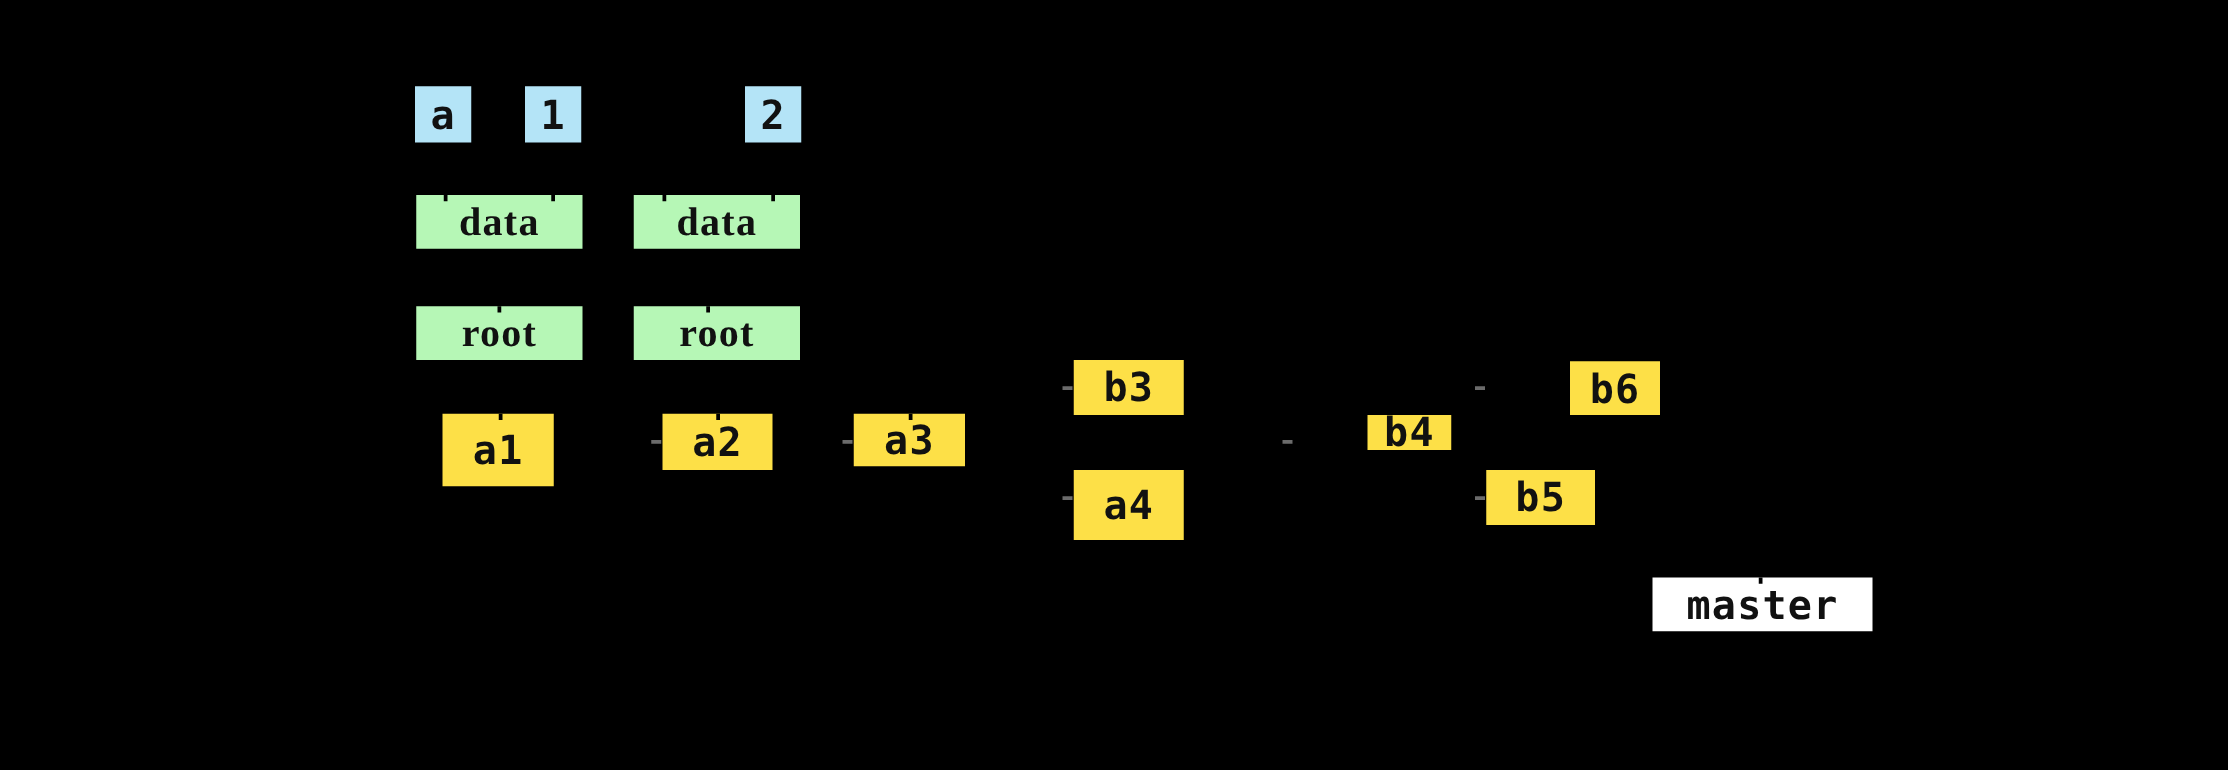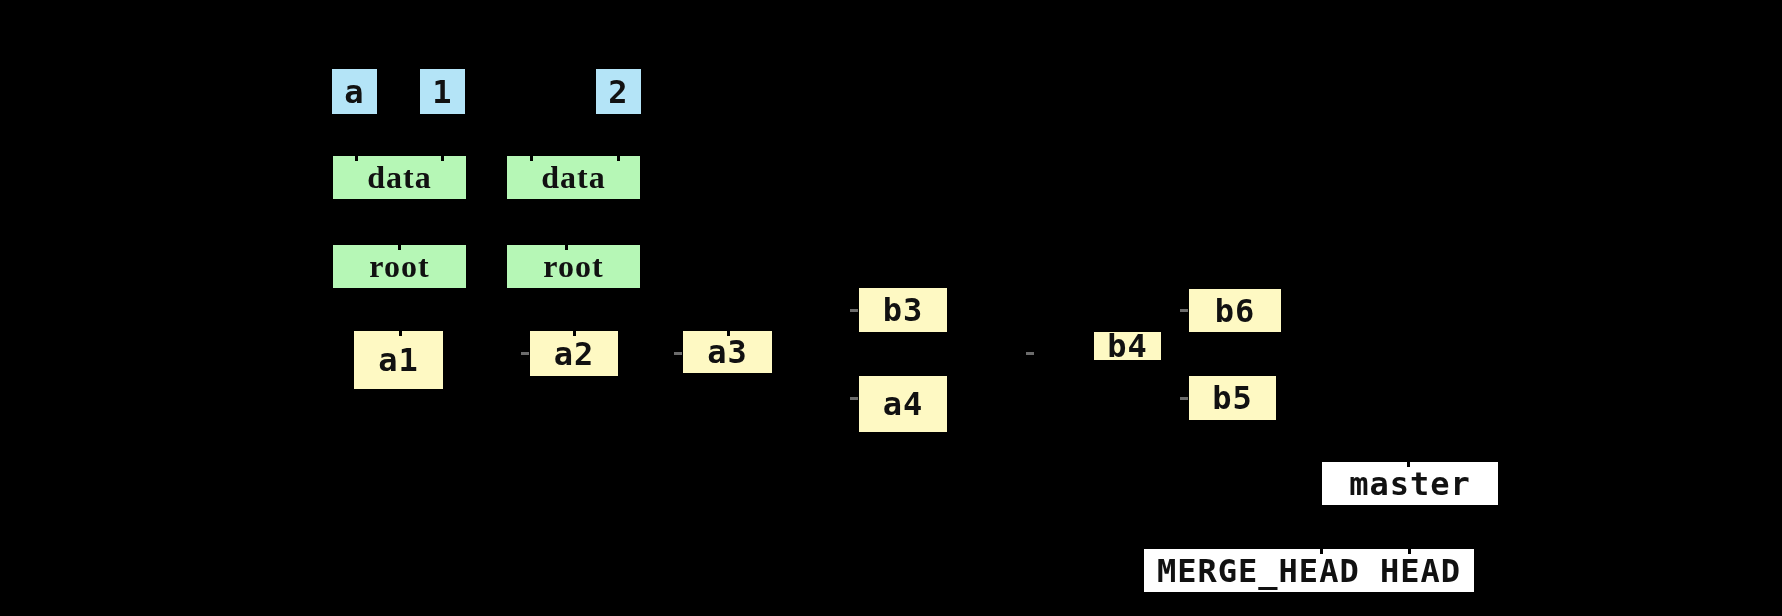--- a/index.html
+++ b/index.html
@@ -6,21 +6,21 @@
   .stage{
     position:relative;width:1782px;height:616px;background:#000;overflow:hidden;
     font-family:"DejaVu Sans Mono","Liberation Mono",monospace;
   }
   .box{
     position:absolute;display:flex;align-items:center;justify-content:center;
     font-weight:700;font-size:32px;color:#111;letter-spacing:1px;
   }
   .blob{background:#b4e4f7;}
   .tree{background:#b6f7b6;font-family:Liberation Serif, serif;}
-  .commit{background:#fef9c3;}
+  .commit{background:#fde047;}
   .ref{background:#ffffff;}
   .tick{position:absolute;width:3px;height:5px;background:#000;}
   .dash{position:absolute;width:8px;height:3px;background:#6b6b6b;}
   .label{pointer-events:none;}
 </style>
 </head>
 <body>
 
 <div class="stage">
 
@@ -58,32 +58,29 @@
   </div>
   <div class="box commit" style="left:859px;top:288px;width:88px;height:44px">
     <span class="label">b3</span>
   </div>
   <div class="box commit" style="left:859px;top:376px;width:88px;height:56px">
     <span class="label">a4</span>
   </div>
   <div class="box commit" style="left:1094px;top:332px;width:67px;height:28px">
     <span class="label">b4</span>
   </div>
-  <div class="box commit" style="left:1189px;top:289px;width:92px;height:43px">
+  <div class="box commit" style="left:1256px;top:289px;width:72px;height:43px">
     <span class="label">b6</span>
   </div>
   <div class="box commit" style="left:1189px;top:376px;width:87px;height:44px">
     <span class="label">b5</span>
   </div>
 
   <div class="box ref" style="left:1322px;top:462px;width:176px;height:43px">
     <span class="label">master</span>
-  </div>
-  <div class="box ref" style="left:1144px;top:549px;width:330px;height:43px">
-    <span class="label">MERGE_HEAD HEAD</span>
   </div>
 
   <div class="tick" style="left:355px;top:156px"></div>
   <div class="tick" style="left:441px;top:156px"></div>
   <div class="tick" style="left:530px;top:156px"></div>
   <div class="tick" style="left:617px;top:156px"></div>
   <div class="tick" style="left:398px;top:245px"></div>
   <div class="tick" style="left:565px;top:245px"></div>
   <div class="tick" style="left:399px;top:331px"></div>
   <div class="tick" style="left:573px;top:331px"></div>

